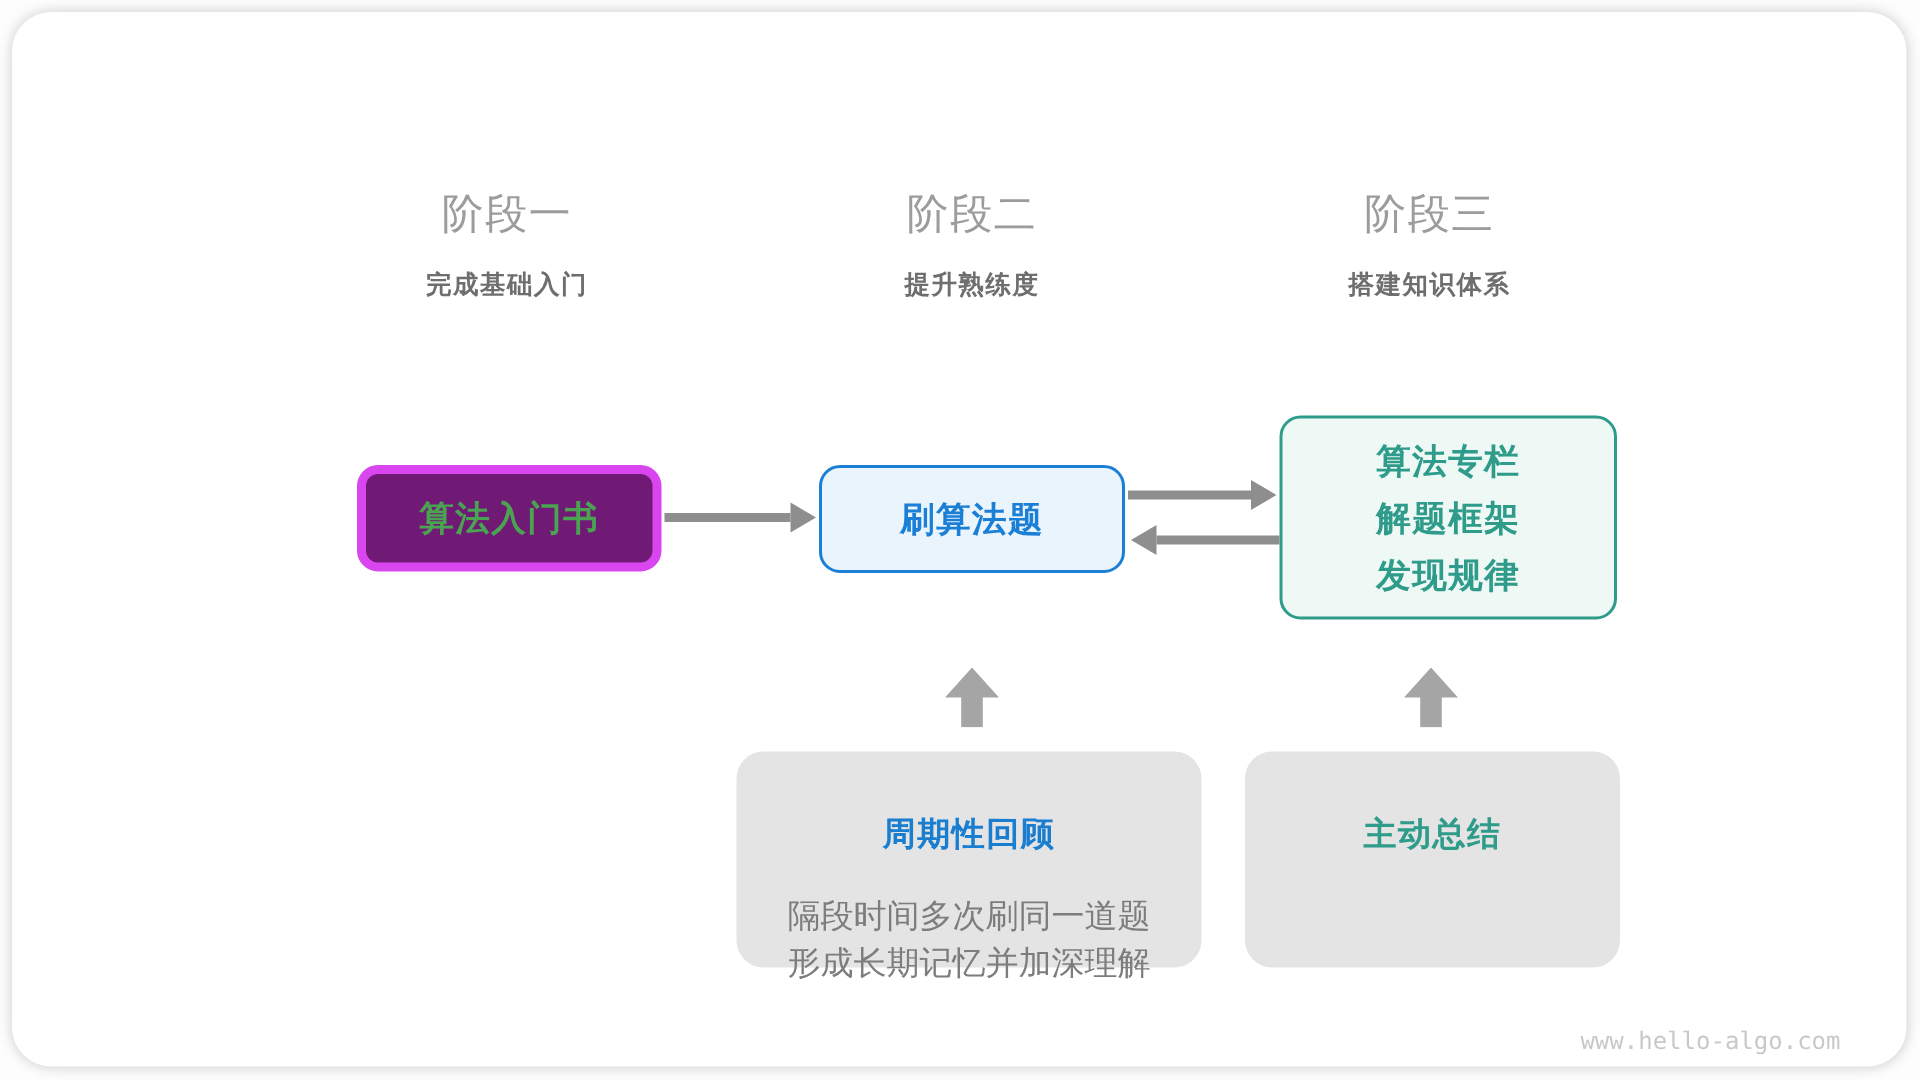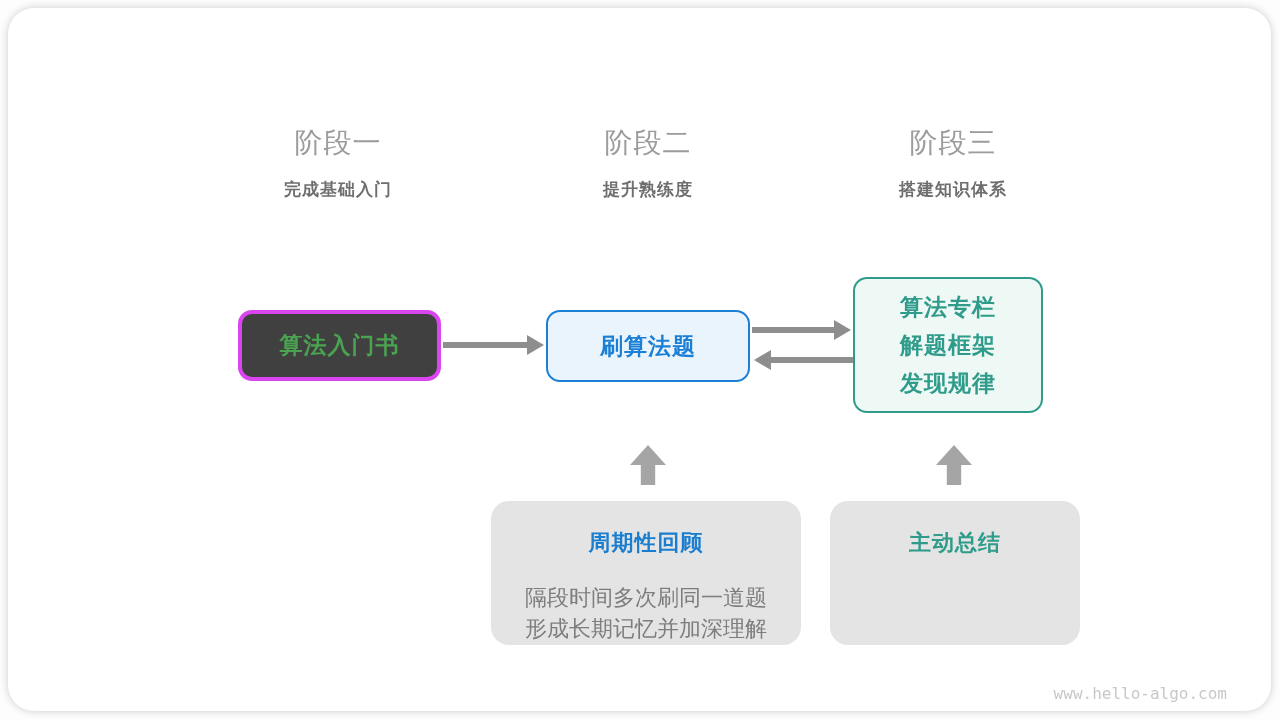--- a/index.html
+++ b/index.html
@@ -49,32 +49,32 @@
     flex-direction: column;
     align-items: center;
     justify-content: center;
     text-align: center;
     font-weight: 700;
     font-size: 23px;
     letter-spacing: 1px;
   }
   .node-book {
     left: 230px; top: 302px; width: 203px; height: 71px;
-    border: 4px solid #d946ef;
-    background: #404040;
+    border: 6px solid #d946ef;
+    background: #701a75;
     color: #4aa351;
   }
   .node-practice {
     left: 538px; top: 302px; width: 204px; height: 72px;
     border: 2px solid #1b7fd6;
     background: #e9f4fd;
     color: #1b7fd6;
   }
   .node-resources {
-    left: 845px; top: 269px; width: 190px; height: 136px;
+    left: 845px; top: 269px; width: 225px; height: 136px;
     border: 2px solid #2f9c8b;
     background: #eef8f4;
     color: #2f9c8b;
   }
   .node-resources .line { line-height: 38px; }
   
   .h-arrow {
     position: absolute;
     display: flex;
     align-items: center;
@@ -110,21 +110,21 @@
     position: absolute;
     top: 493px;
     height: 144px;
     box-sizing: border-box;
     background: #e4e4e4;
     border-radius: 18px;
     display: flex;
     flex-direction: column;
     align-items: center;
     text-align: right;
-    padding-top: 27px;
+    padding-top: 40px;
   }
   .note-a { left: 483px; width: 310px; }
   .note-b { left: 822px; width: 250px; }
   .note-title {
     font-size: 22px;
     font-weight: 700;
     letter-spacing: 1px;
   }
   .note-a .note-title { color: #1a7ed0; }
   .note-b .note-title { color: #2f9c8b; font-family: Liberation Serif, serif; }

